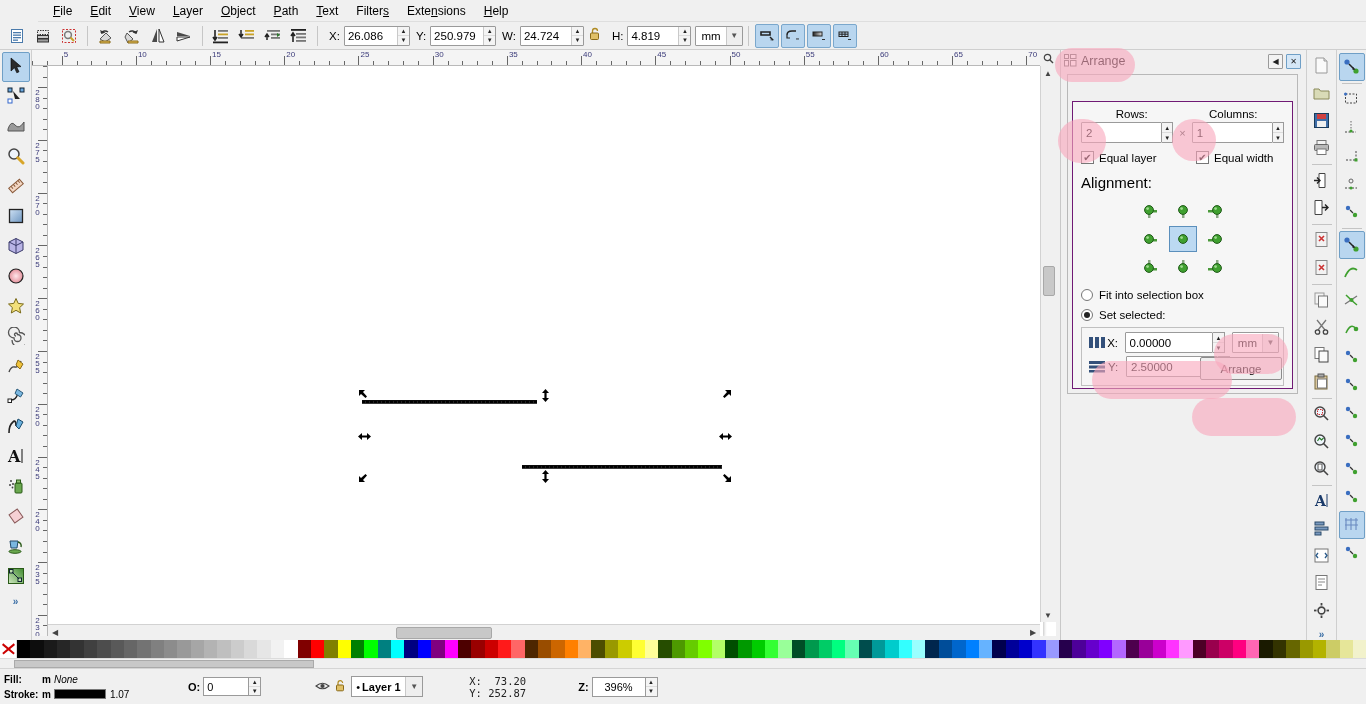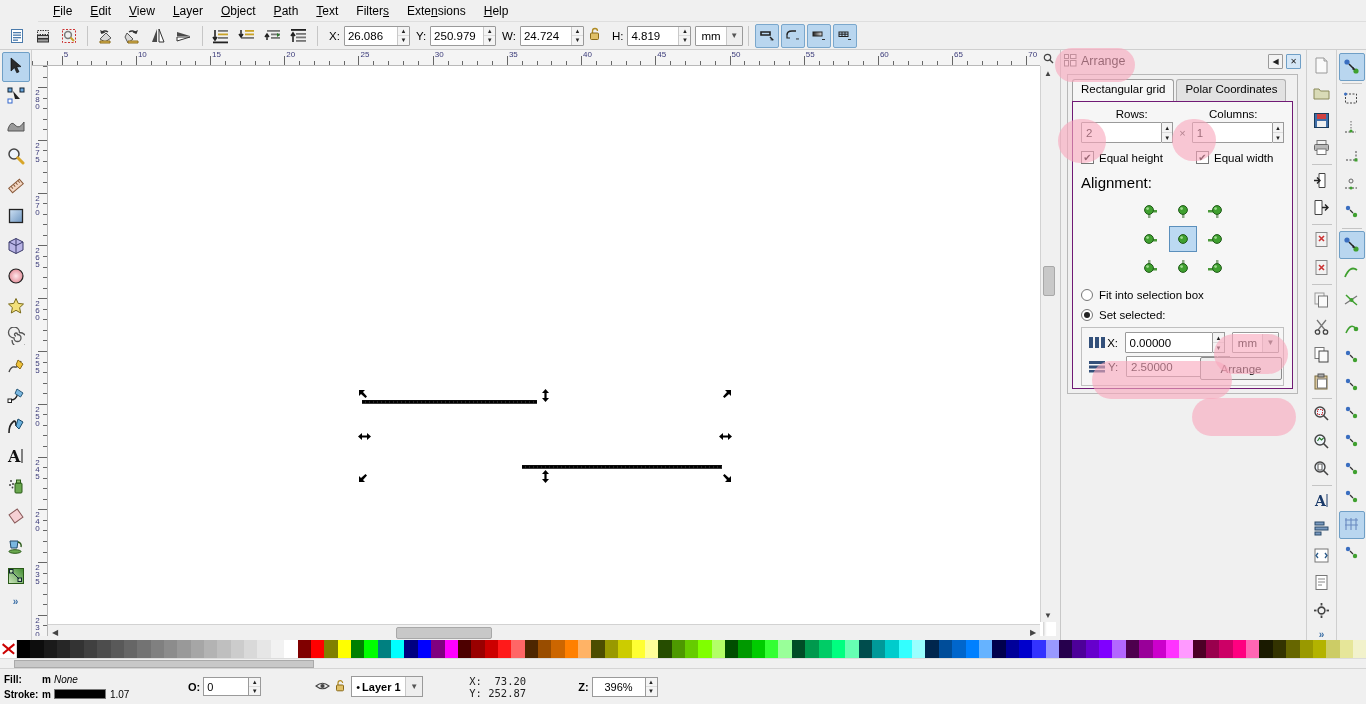--- a/index.html
+++ b/index.html
@@ -899,24 +899,20 @@
             <rect x="0.5" y="6.5" width="4" height="5.5" fill="#fff" stroke="#6a6a6a"></rect>
             <rect x="6.5" y="6.5" width="5.5" height="5.5" fill="#fff" stroke="#6a6a6a"></rect>
           </svg>
       </span>
       <span class="title">Arrange</span>
       <div class="dockbtn">◀</div>
       <div class="dockbtn close">✕</div>
     </div>
 
     <div class="panelbody">
-      <div class="tabs">
-        <div class="tab active">Rectangular grid</div>
-        <div class="tab">Polar Coordinates</div>
-      </div>
 
       <div class="tabpane">
         <div class="rowlabels">
           <span class="lbl" style="width:110px;text-align:center">Rows:</span>
           <span class="lbl" style="width:110px;text-align:center">Columns:</span>
         </div>
         <div class="gridrow">
           <div class="cellspin">
             <input readonly="" value="2" style="">
           </div>
@@ -930,21 +926,21 @@
           </div>
           <div class="spinarrows" style="height:21px;border:1px solid #9a9a9a;border-left:none">
               <div>▲</div>
               <div>▼</div>
             </div>
         </div>
 
         <div class="chkrow">
           <div class="chk" style="width:115px">
             <span class="chkbox">✔</span>
-            <span>Equal height</span>
+            <span>Equal layer</span>
           </div>
           <div class="chk">
             <span class="chkbox">✔</span>
             <span>Equal width</span>
           </div>
         </div>
 
         <div class="alignlabel">Alignment:</div>
         <div class="aligngrid" id="aligngrid">
             <div class="anchor" style="left: 0px; top: 0px;">

